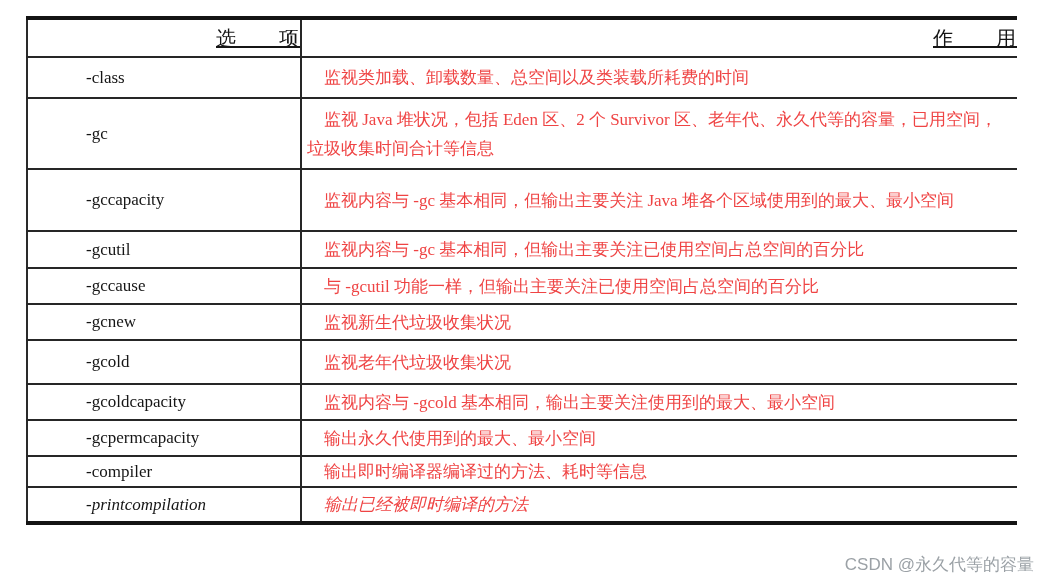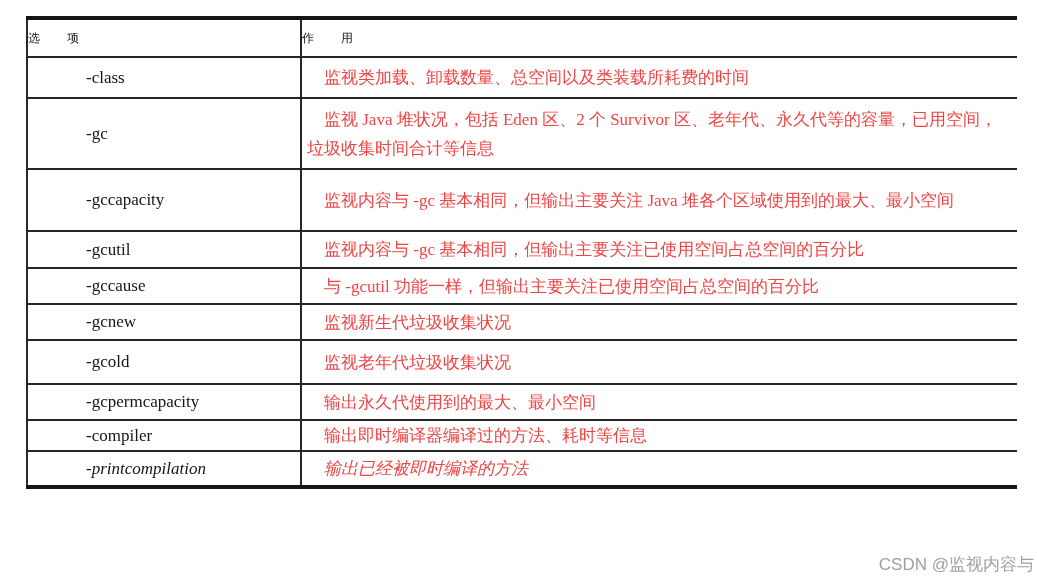--- a/index.html
+++ b/index.html
@@ -33,24 +33,25 @@
   tr { border-bottom: 2px solid #262626; }
   tr:last-child { border-bottom: none; font-style: italic; }
   th, td {
     vertical-align: middle;
     font-weight: normal;
     font-size: 17px;
     padding: 0;
     background: #ffffff;
   }
   th.hdr {
-    text-align: left;
-    font-size: 12px;
+    text-align: right;
+    font-size: 20px;
     letter-spacing: 1px;
     color: #151515;
+    text-decoration: underline;
   }
   td.effect-cell, th.hdr-effect {
     border-left: 2px solid #262626;
   }
   td.option-cell {
     padding-left: 58px;
     font-size: 17px;
     color: #151515;
     border-radius: 9px;
   }
@@ -117,33 +118,37 @@
         <td class="option-cell">-gcnew</td>
         <td class="effect-cell">监视新生代垃圾收集状况</td>
       </tr>
 
 
       <tr style="height:44px;">
         <td class="option-cell">-gcold</td>
         <td class="effect-cell">监视老年代垃圾收集状况</td>
       </tr>
 
+      <tr style="height:36px;">
+        <td class="option-cell">-gcoldcapacity</td>
+        <td class="effect-cell">监视内容与 -gcold 基本相同，输出主要关注使用到的最大、最小空间</td>
+      </tr>
 
       <tr style="height:36px;">
         <td class="option-cell">-gcpermcapacity</td>
         <td class="effect-cell">输出永久代使用到的最大、最小空间</td>
       </tr>
 
       <tr style="height:23px;">
         <td class="option-cell">-compiler</td>
         <td class="effect-cell">输出即时编译器编译过的方法、耗时等信息</td>
       </tr>
 
       <tr style="height:36px;">
         <td class="option-cell">-printcompilation</td>
         <td class="effect-cell">输出已经被即时编译的方法</td>
       </tr>
     </tbody>
   </table>
 
-  <div class="watermark">CSDN @监视内容与</div>
+  <div class="watermark">CSDN @永久代等的容量</div>
 
 </div>
 
 </body></html>

